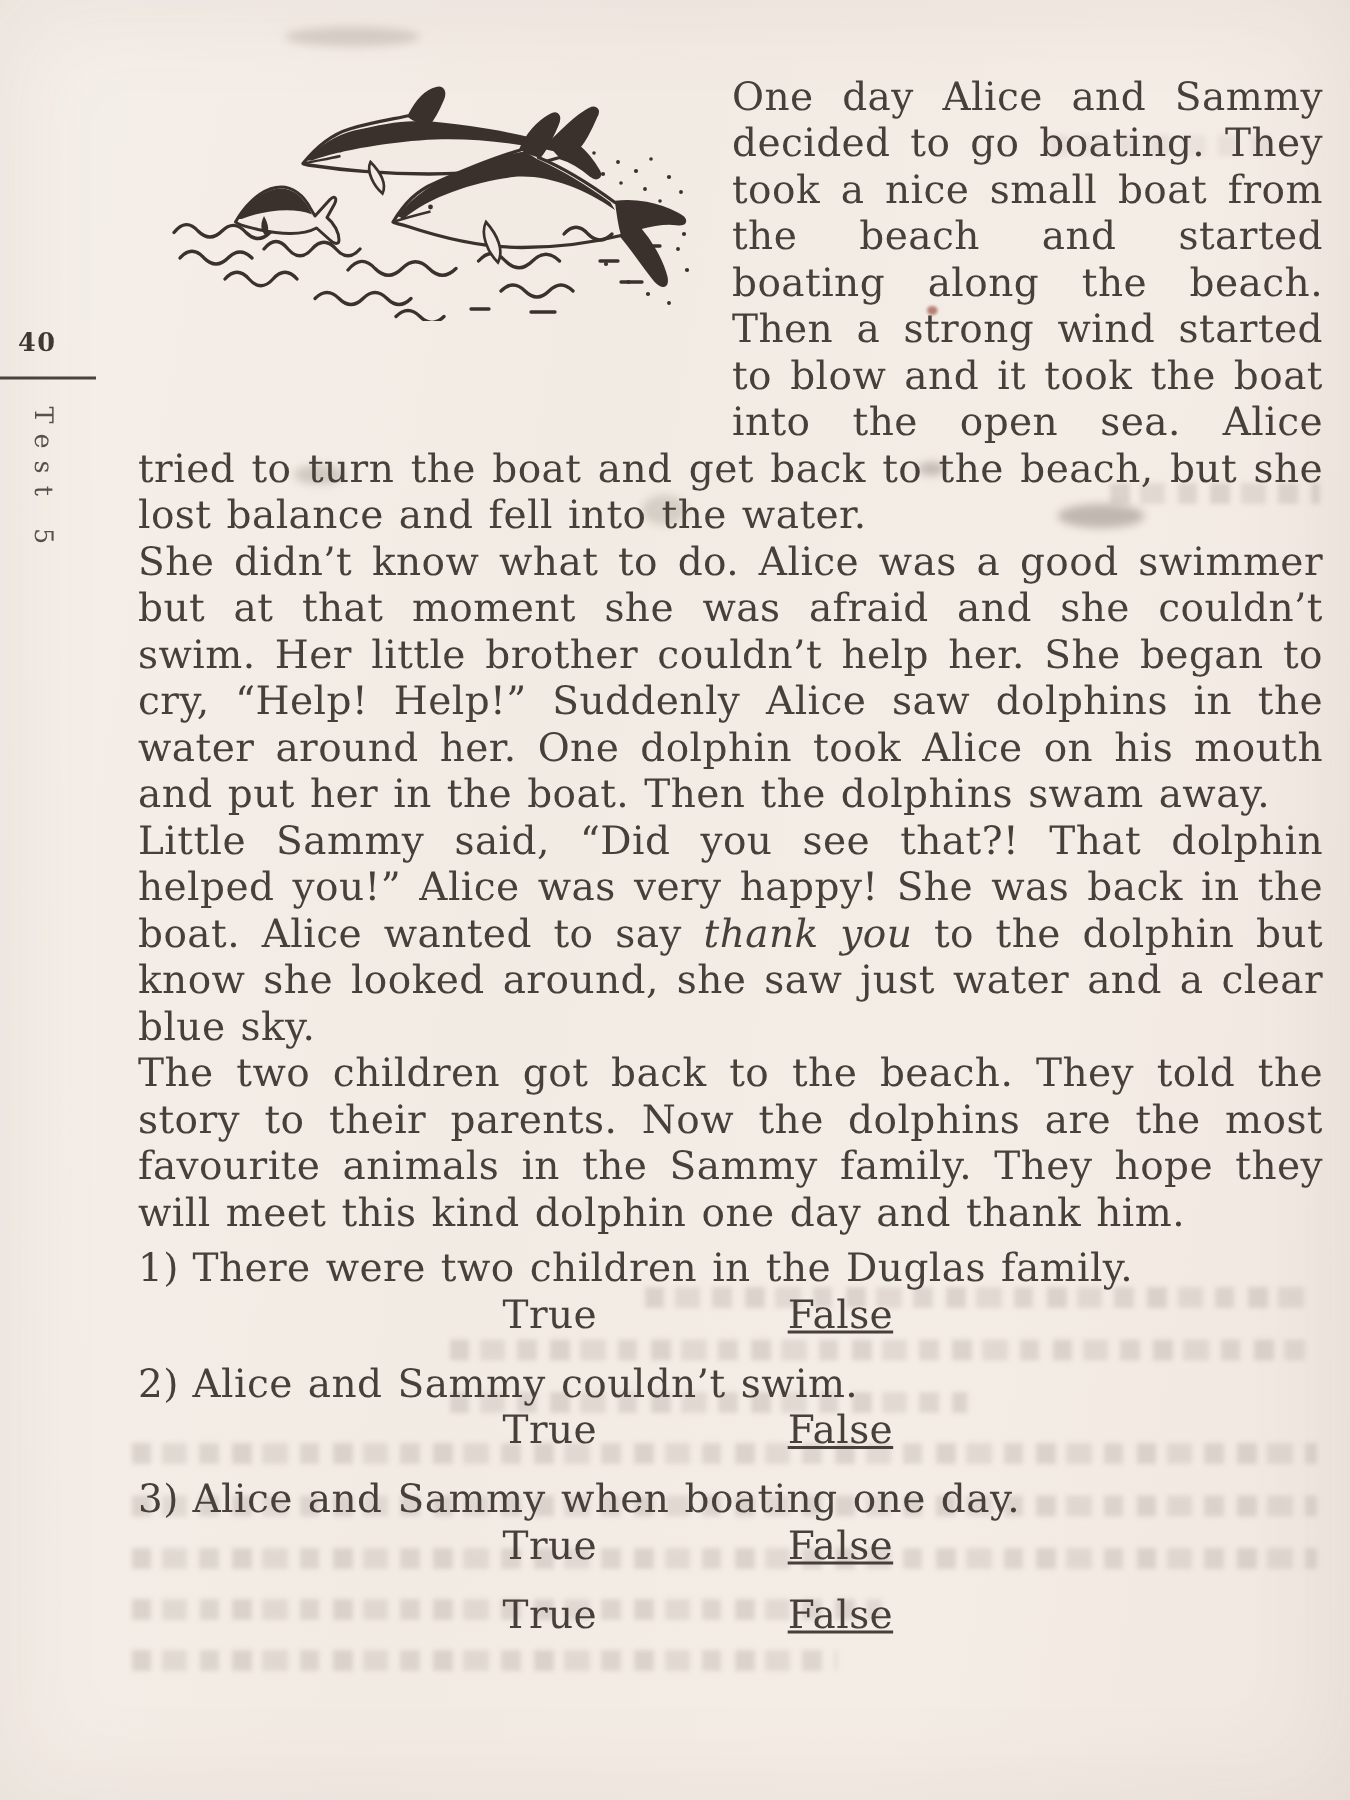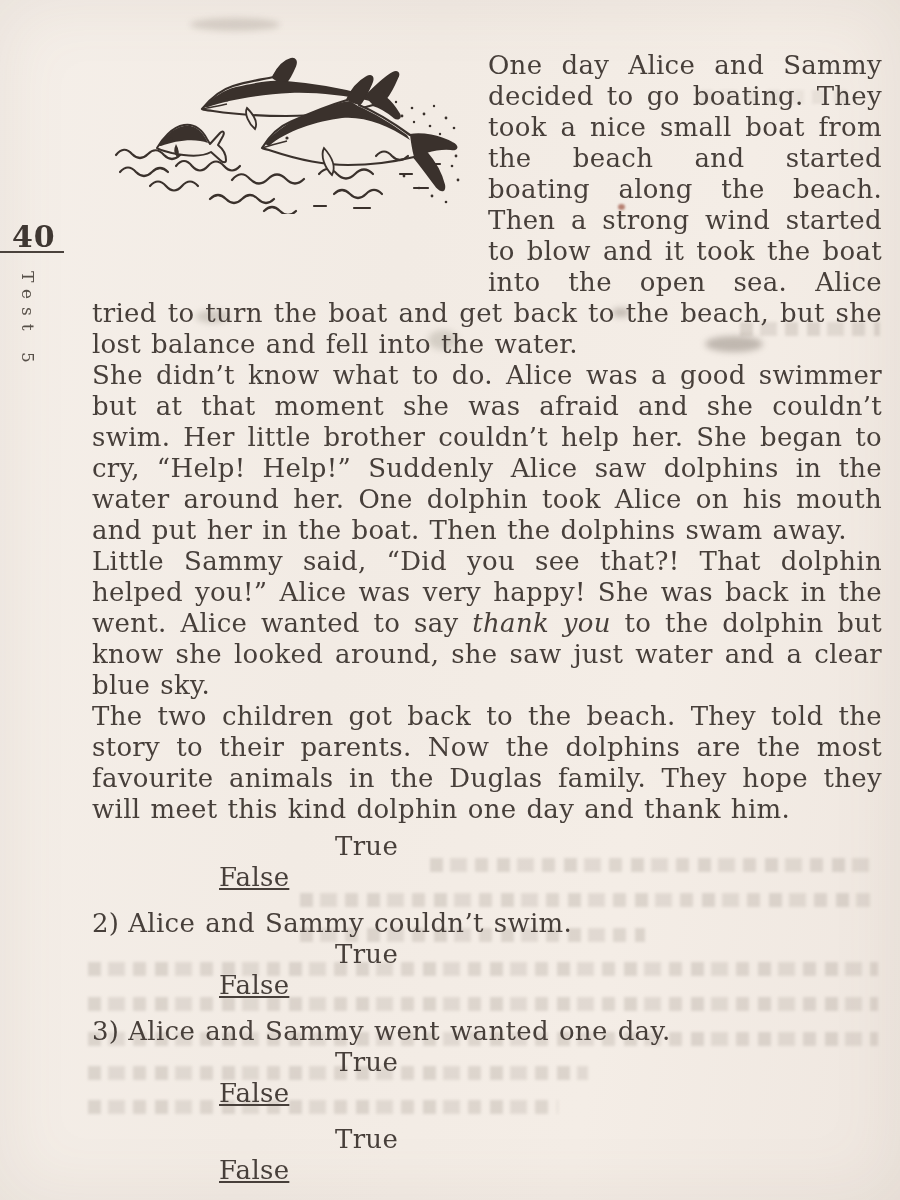--- a/index.html
+++ b/index.html
@@ -10,21 +10,21 @@
     overflow:hidden;
   }
   .page{
     position:relative;width:900px;height:1200px;
     background:linear-gradient(100deg,#f5efe9 0%,#f2ebe4 40%,#f4ede6 70%,#efe7e0 100%);
     box-shadow:inset 0 0 70px rgba(125,105,88,0.10);
   }
   
   .page-number{
     position:absolute;left:12px;top:219px;
-    font-size:30px;font-weight:bold;letter-spacing:1px;color:#3f3732;
+    font-size:17px;font-weight:bold;letter-spacing:1px;color:#3f3732;
   }
   .page-rule{
     position:absolute;left:0;top:251px;width:64px;height:2px;background:#4a423c;
   }
   .side-label{
     position:absolute;left:18px;top:271px;
     writing-mode:vertical-rl;text-orientation:mixed;
     font-size:17px;letter-spacing:8px;color:#575049;
   }
   
@@ -37,21 +37,21 @@
   .illustration{
     float:left;width:396px;height:212px;margin:2px 0 6px 0;
   }
   .illustration svg{display:block;margin:4px 0 0 22px;}
   em{}
   
   .questions{margin-top:6px;}
   .question{margin-bottom:15px;}
   .q-line{text-align:left;white-space:nowrap;}
   .q-num{margin-right:9px;}
-  .tf-row{display:flex;text-align:left;flex-direction:column;}
+  .tf-row{display:flex;text-align:left;}
   .tf-true{margin-left:243px;}
   .tf-false{margin-left:127px;text-decoration:underline;}
   
   .bleed{
     position:absolute;height:14px;opacity:.38;z-index:1;
     filter:blur(1.8px);
     background:repeating-linear-gradient(90deg,
       rgba(128,117,106,.55) 0 13px, transparent 13px 20px,
       rgba(128,117,106,.42) 20px 37px, transparent 37px 45px,
       rgba(128,117,106,.5) 45px 58px, transparent 58px 67px);
@@ -152,42 +152,43 @@
           <circle cx="318" cy="140" r="1.4"></circle>
             <circle cx="332" cy="146" r="1.3"></circle>
           <circle cx="282" cy="46" r="1.2"></circle>
             <circle cx="270" cy="36" r="1.2"></circle>
         </g>
       </svg>
     </figure>
 
     <p class="body-text">One day Alice and Sammy decided to go boating. They took a nice small boat from the beach and started boating along the beach. Then a strong wind started to blow and it took the boat into the open sea. Alice tried to turn the boat and get back to the beach, but she lost balance and fell into the water.</p>
     <p class="body-text">She didn’t know what to do. Alice was a good swimmer but at that moment she was afraid and she couldn’t swim. Her little brother couldn’t help her. She began to cry, “Help! Help!” Suddenly Alice saw dolphins in the water around her. One dolphin took Alice on his mouth and put her in the boat. Then the dolphins swam away.</p>
-    <p class="body-text"><span>Little Sammy said, “Did you see that?! That dolphin helped you!” Alice was very happy! She was back in the went. Alice wanted to say </span><em>thank you</em><span> to the dolphin but know she looked around, she saw just water and a clear blue sky.</span></p>
-    <p class="body-text">The two children got back to the beach. They told the story to their parents. Now the dolphins are the most favourite animals in the Duglas family. They hope they will meet this kind dolphin one day and thank him.</p>
+    <p class="body-text"><span>Little Sammy said, “Did you see that?! That dolphin helped you!” Alice was very happy! She was back in the boat. Alice wanted to say </span><em>thank you</em><span> to the dolphin but know she looked around, she saw just water and a clear blue sky.</span></p>
+    <p class="body-text">The two children got back to the beach. They told the story to their parents. Now the dolphins are the most favourite animals in the Sammy family. They hope they will meet this kind dolphin one day and thank him.</p>
 
     <section class="questions">
 
       <div class="question">
+        <p class="q-line"><span class="q-num">1)</span><span>There were two children in the Duglas family.</span></p>
         <div class="tf-row">
           <span class="tf-true">True</span>
           <span class="tf-false">False</span>
         </div>
       </div>
 
       <div class="question">
         <p class="q-line"><span class="q-num">2)</span><span>Alice and Sammy couldn’t swim.</span></p>
         <div class="tf-row">
           <span class="tf-true">True</span>
           <span class="tf-false">False</span>
         </div>
       </div>
 
       <div class="question">
-        <p class="q-line"><span class="q-num">3)</span><span>Alice and Sammy went wanted one day.</span></p>
+        <p class="q-line"><span class="q-num">3)</span><span>Alice and Sammy when boating one day.</span></p>
         <div class="tf-row">
           <span class="tf-true">True</span>
           <span class="tf-false">False</span>
         </div>
       </div>
 
       <div class="question">
         <div class="tf-row">
           <span class="tf-true">True</span>
           <span class="tf-false">False</span>

